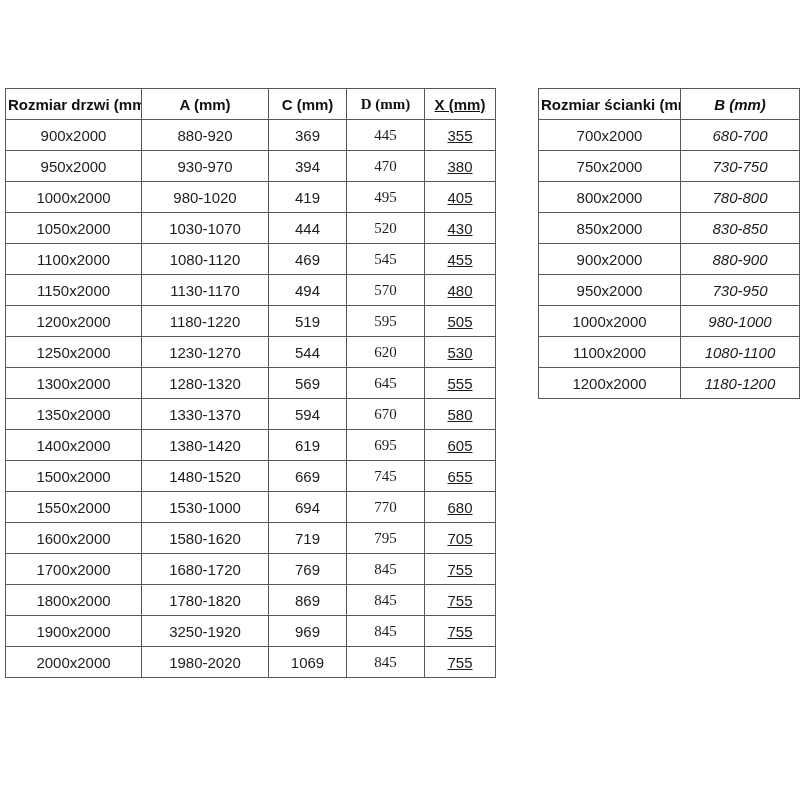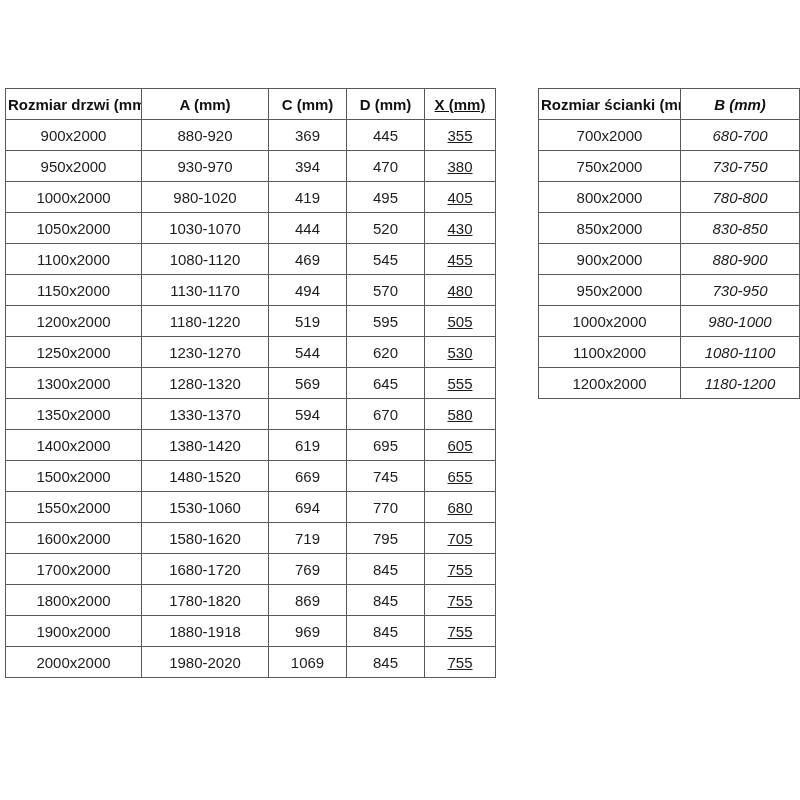--- a/index.html
+++ b/index.html
@@ -37,21 +37,21 @@
   }
   table.spec th {
     font-weight: bold;
     color: #111111;
   }
   
   #doors-table { left: 5px; width: 475px; }
   #doors-table th:nth-child(1), #doors-table td:nth-child(1) { width: 131px; }
   #doors-table th:nth-child(2), #doors-table td:nth-child(2) { width: 122px; }
   #doors-table th:nth-child(3), #doors-table td:nth-child(3) { width: 73px; margin-left: 24px; }
-  #doors-table th:nth-child(4), #doors-table td:nth-child(4) { width: 73px; }
+  #doors-table th:nth-child(4), #doors-table td:nth-child(4) { width: 73px; font-family: Liberation Serif, serif; }
   #doors-table th:nth-child(5), #doors-table td:nth-child(5) { width: 66px; text-decoration: underline; }
   
   #walls-table { left: 538px; width: 255px; }
   #walls-table th:nth-child(1), #walls-table td:nth-child(1) { width: 137px; }
   #walls-table th:nth-child(2), #walls-table td:nth-child(2) { width: 114px; font-style: italic; }
 </style>
 </head>
 <body>
 
 <div class="canvas">
@@ -145,21 +145,21 @@
         </tr>
         <tr>
           <td>1500x2000</td>
           <td>1480-1520</td>
           <td>669</td>
           <td>745</td>
           <td>655</td>
         </tr>
         <tr>
           <td>1550x2000</td>
-          <td>1530-1060</td>
+          <td>1530-1000</td>
           <td>694</td>
           <td>770</td>
           <td>680</td>
         </tr>
         <tr>
           <td>1600x2000</td>
           <td>1580-1620</td>
           <td>719</td>
           <td>795</td>
           <td>705</td>
@@ -173,21 +173,21 @@
         </tr>
         <tr>
           <td>1800x2000</td>
           <td>1780-1820</td>
           <td>869</td>
           <td>845</td>
           <td>755</td>
         </tr>
         <tr>
           <td>1900x2000</td>
-          <td>1880-1918</td>
+          <td>3250-1920</td>
           <td>969</td>
           <td>845</td>
           <td>755</td>
         </tr>
         <tr>
           <td>2000x2000</td>
           <td>1980-2020</td>
           <td>1069</td>
           <td>845</td>
           <td>755</td>

